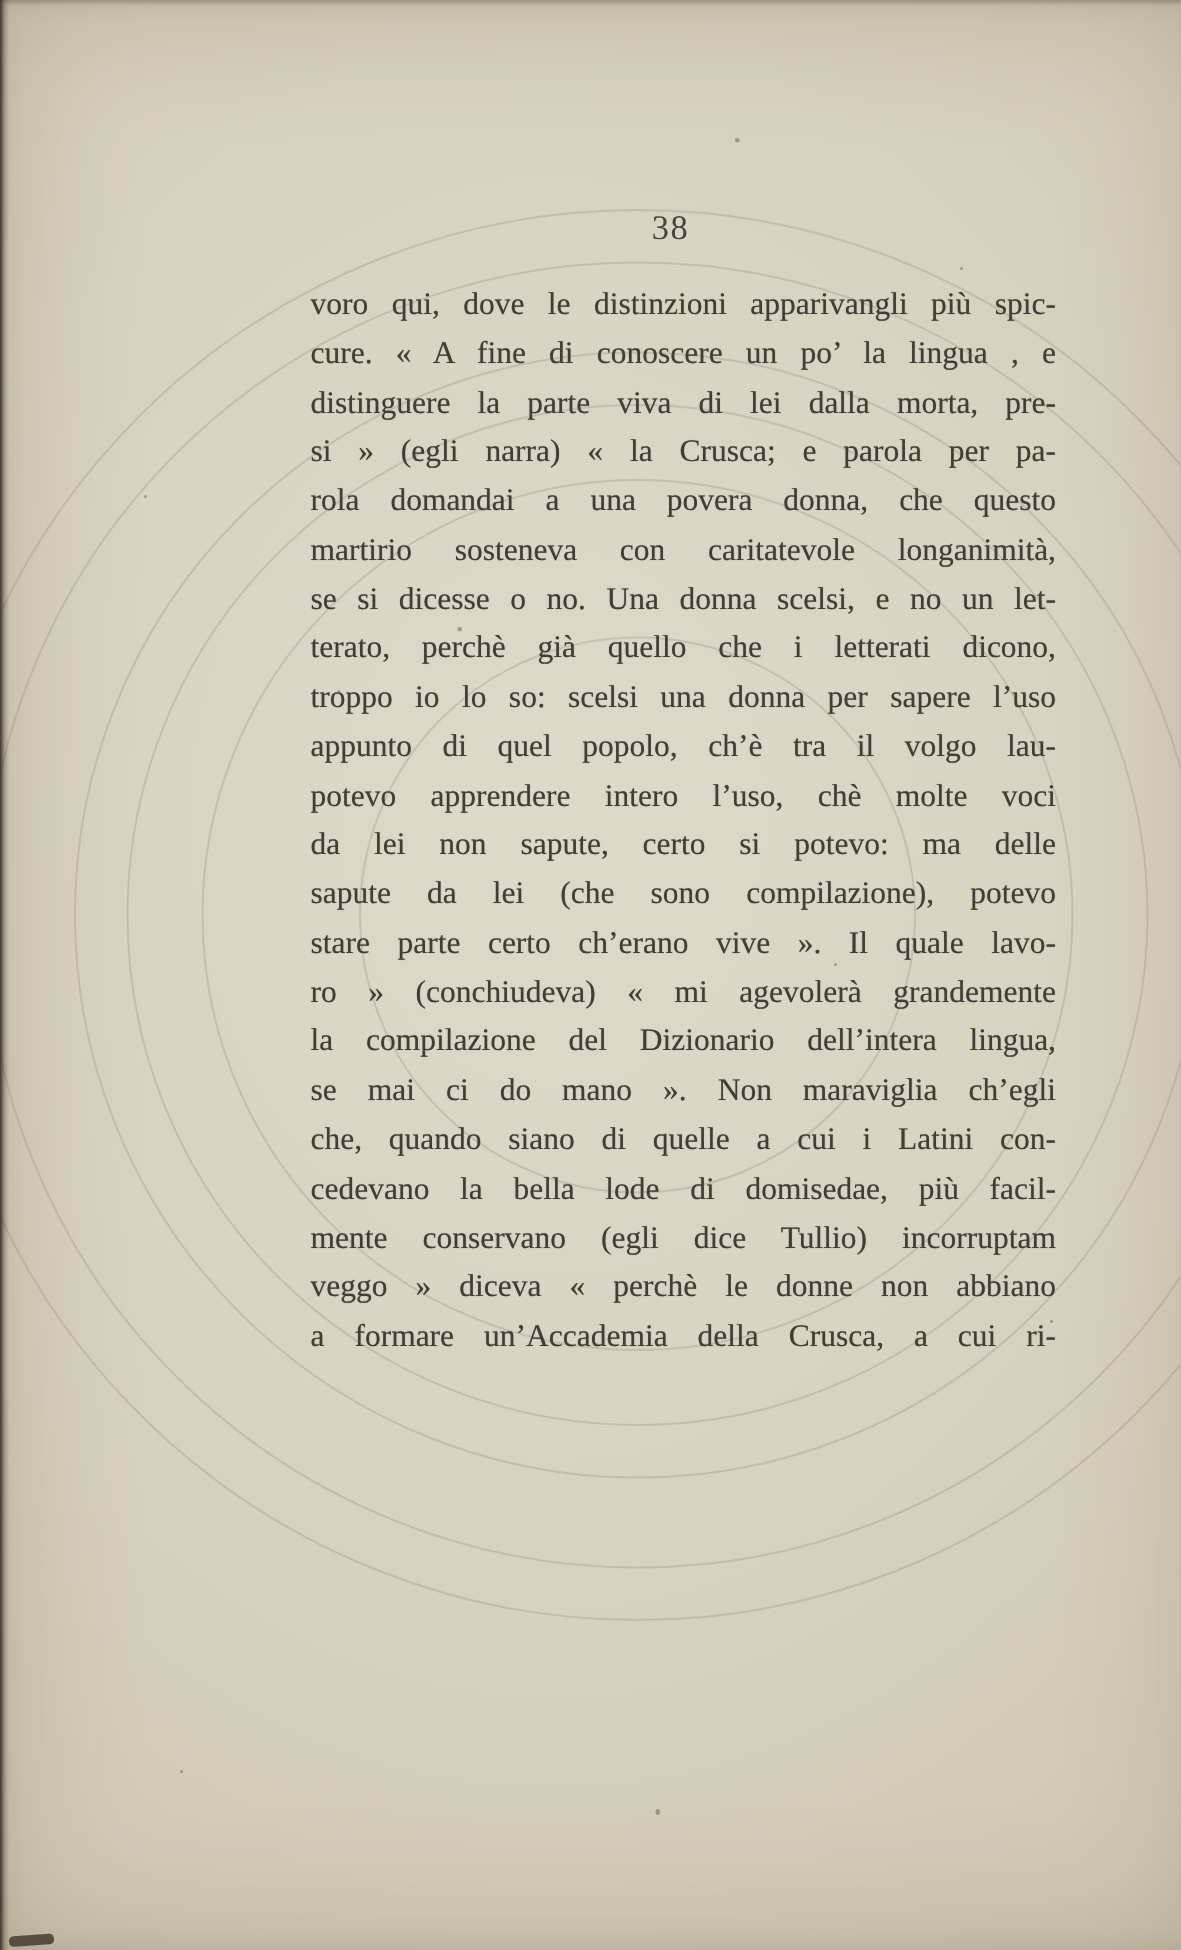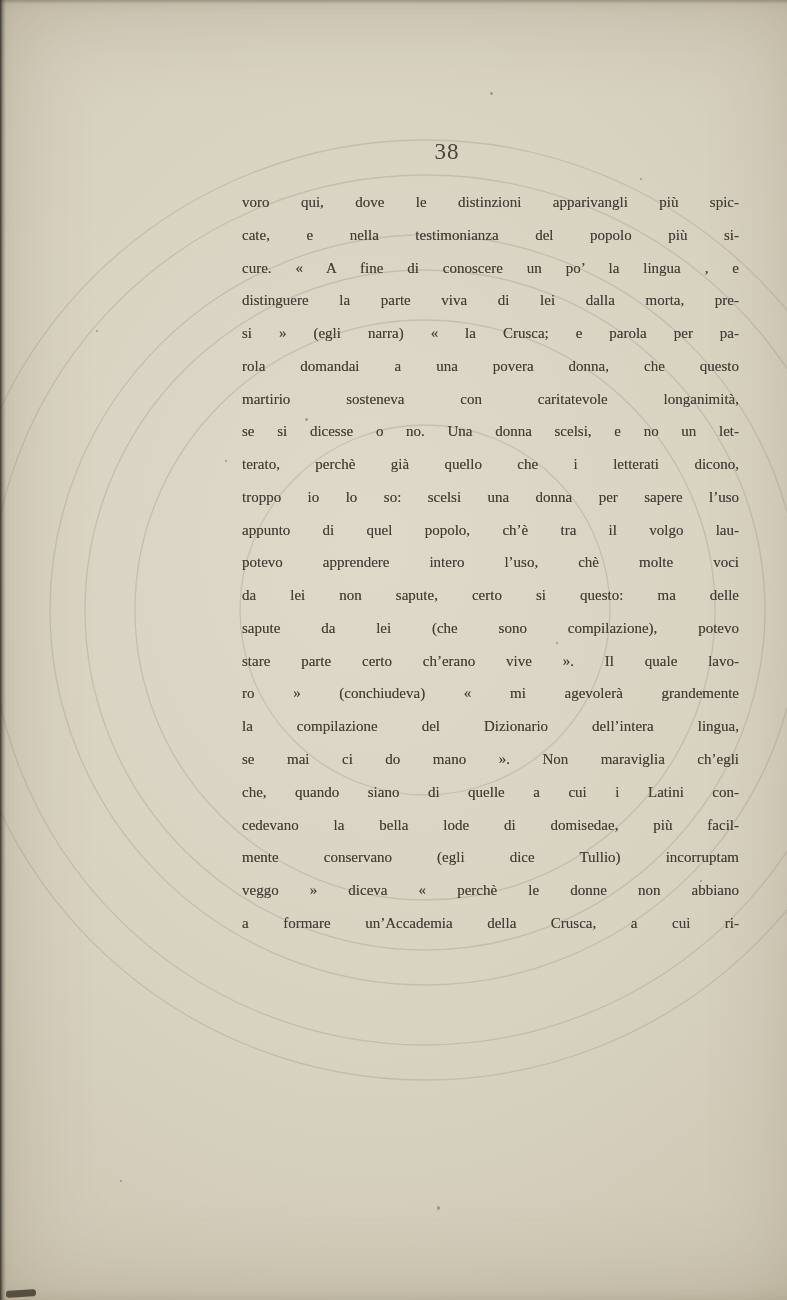--- a/index.html
+++ b/index.html
@@ -27,23 +27,22 @@
     pointer-events:none;
   }
   svg.watermark{position:absolute;left:0;top:0;width:787px;height:1300px;pointer-events:none;}
   svg.watermark circle{fill:none;stroke:var(--stamp);stroke-opacity:0.26;stroke-width:1.3;}
   .page-number{
     position:absolute;left:207px;top:139px;width:480px;
     text-align:center;font-size:23px;letter-spacing:1px;color:#4a453a;
   }
   .text-block{
     position:absolute;left:207px;top:186px;width:497px;
-    font-size:15px;color:var(--ink);
+    font-size:21px;color:var(--ink);
     text-shadow:0 0 0.6px rgba(67,62,53,0.55);
-    margin-left:35px;
   }
   .line{
     line-height:32.77px;height:32.77px;white-space:nowrap;
     text-align:justify;text-align-last:justify;text-justify:inter-word;
   }
   .line span.it{}
   .speck{position:absolute;border-radius:50%;background:rgba(92,80,58,0.45);pointer-events:none;}
   .mark-corner{
     position:absolute;left:6px;top:1290px;width:30px;height:7px;border-radius:3px;
     background:rgba(52,45,34,0.75);transform:rotate(-4deg);pointer-events:none;
@@ -63,32 +62,31 @@
       <circle cx="425" cy="610" r="470"></circle>
     </svg>
 
   <div class="edge-left"></div>
   <div class="edge-top"></div>
 
   <div class="page-number">38</div>
 
   <div class="text-block">
       <div class="line"><span>voro qui, dove le distinzioni apparivangli più spic-</span></div>
-      <div class="line"><span>cate, e nella testimonianza del popolo più si-</span></div>
       <div class="line"><span>cure. « A fine di conoscere un po’ la lingua , e</span></div>
       <div class="line"><span>distinguere la parte viva di lei dalla morta, pre-</span></div>
       <div class="line"><span>si » (egli narra) « la Crusca; e parola per pa-</span></div>
       <div class="line"><span>rola domandai a una povera donna, che questo</span></div>
       <div class="line"><span>martirio sosteneva con caritatevole longanimità,</span></div>
       <div class="line"><span>se si dicesse o no. Una donna scelsi, e no un let-</span></div>
       <div class="line"><span>terato, perchè già quello che i letterati dicono,</span></div>
       <div class="line"><span>troppo io lo so: scelsi una donna per sapere l’uso</span></div>
       <div class="line"><span>appunto di quel popolo, ch’è tra il volgo lau-</span></div>
       <div class="line"><span>potevo apprendere intero l’uso, chè molte voci</span></div>
-      <div class="line"><span>da lei non sapute, certo si questo: ma delle</span></div>
+      <div class="line"><span>da lei non sapute, certo si potevo: ma delle</span></div>
       <div class="line"><span>sapute da lei (che sono compilazione), potevo</span></div>
       <div class="line"><span>stare parte certo ch’erano vive ». Il quale lavo-</span></div>
       <div class="line"><span>ro » (conchiudeva) « mi agevolerà grandemente</span></div>
       <div class="line"><span>la compilazione del Dizionario dell’intera lingua,</span></div>
       <div class="line"><span>se mai ci do mano ». Non maraviglia ch’egli</span></div>
       <div class="line"><span>che, quando siano di quelle a cui i Latini con-</span></div>
       <div class="line"><span>cedevano la bella lode di </span><span class="it">domisedae</span><span>, più facil-</span></div>
       <div class="line"><span>mente conservano (egli dice Tullio) </span><span class="it">incorruptam</span></div>
       <div class="line"><span>veggo » diceva « perchè le donne non abbiano</span></div>
       <div class="line"><span>a formare un’Accademia della Crusca, a cui ri-</span></div>

